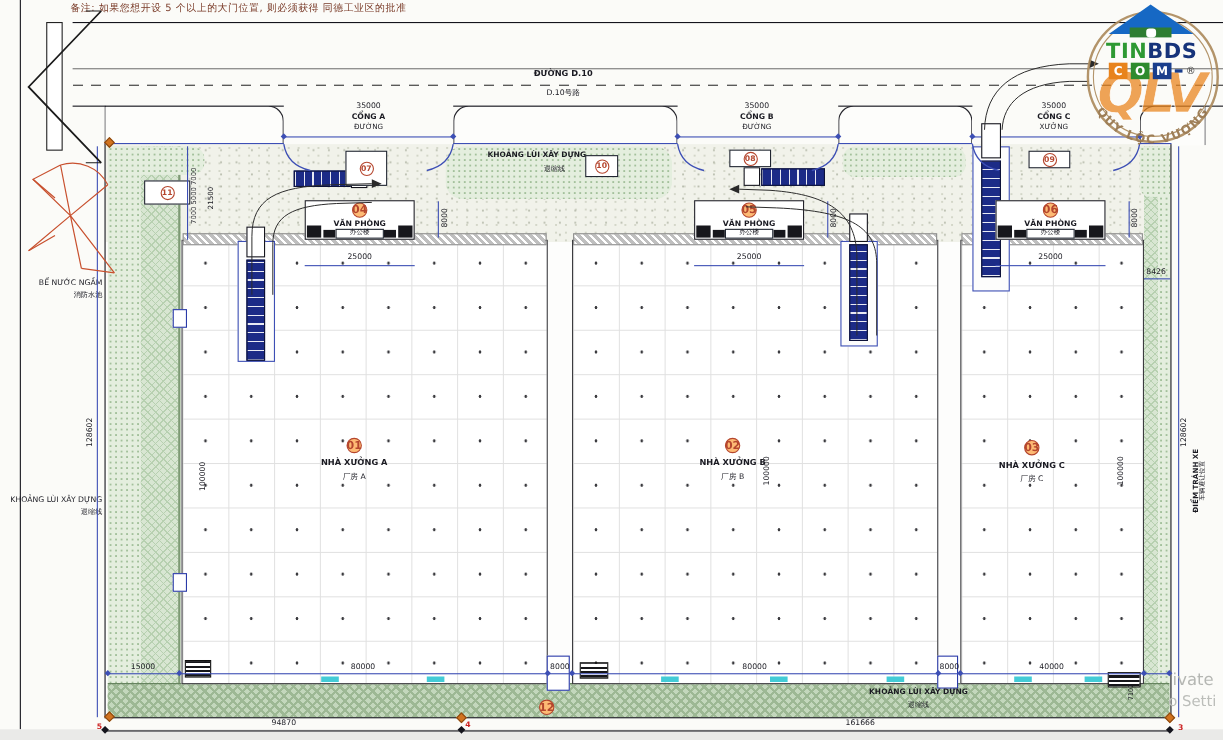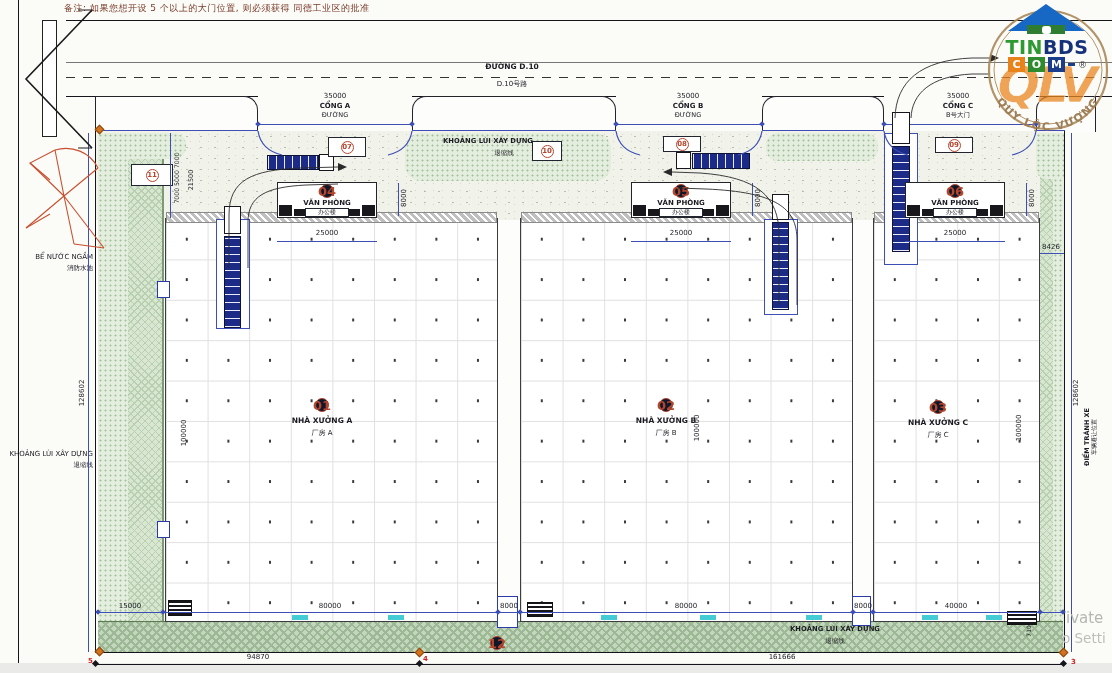--- a/index.html
+++ b/index.html
@@ -6,21 +6,21 @@
 body{background:#fff;font-family:"DejaVu Sans","Liberation Sans",sans-serif}
 #stage{position:relative;width:1112px;height:673px;background:#fbfbf8;overflow:hidden}
 .abs{position:absolute}
 .t{position:absolute;font-size:7px;line-height:1.15;color:#1a1a22;white-space:nowrap}
 .tc{transform:translateX(-50%)}
 .rot{position:absolute;white-space:nowrap;transform:translate(-50%,-50%) rotate(-90deg)}
 .hl{position:absolute;border-top:1px solid #14141c}
 .vl{position:absolute;border-left:1px solid #14141c}
 .bhl{position:absolute;border-top:1px solid #3d4fb5}
 .bvl{position:absolute;border-left:1px solid #3d4fb5}
-.co{position:absolute;width:14px;height:14px;border:1px solid #b5462e;border-radius:50%;background:#0f172a;color:#b5462e;font-size:13px;font-weight:bold;display:flex;align-items:center;justify-content:center}
+.co{position:absolute;width:14px;height:14px;border:1px solid #b5462e;border-radius:50%;background:#fdba74;color:#b5462e;font-size:10px;font-weight:bold;display:flex;align-items:center;justify-content:center}
 .coi{width:13px;height:13px;border:1px solid #b5462e;border-radius:50%;background:#fff;color:#b5462e;font-size:7px;font-weight:bold;display:flex;align-items:center;justify-content:center}
 .cbox{position:absolute;background:#fff;border:1px solid #202530;display:flex;align-items:center;justify-content:center}
 .dm{position:absolute;width:4px;height:4px;background:#3d4fb5;transform:rotate(45deg)}
 .dmk{position:absolute;width:5px;height:5px;background:#15151d;transform:rotate(45deg)}
 .odm{position:absolute;width:7px;height:7px;background:#d2731f;border:1px solid #8a4a12;transform:rotate(45deg)}
 .rnum{position:absolute;font-size:7px;color:#cc2222;font-weight:bold}
 .speck{position:absolute;background-image:radial-gradient(#b9bdae 1px,transparent 1.3px),radial-gradient(#d3d6c8 .8px,transparent 1px);background-size:14px 11px,9px 7px;background-color:#f1f2ea}
 .gdot{position:absolute;background-image:radial-gradient(#a3c09b .9px,transparent 1.1px);background-size:5px 5px;background-color:#e4eede}
 .ghatch{position:absolute;background:repeating-linear-gradient(45deg,#b7d0b0 0 1px,transparent 1px 5px),repeating-linear-gradient(135deg,#b7d0b0 0 1px,transparent 1px 5px),#d8e6d2}
 .gdark{position:absolute;background:repeating-linear-gradient(45deg,#9db894 0 2px,transparent 2px 6px),repeating-linear-gradient(135deg,#9db894 0 2px,transparent 2px 6px),#c3d7bc}
@@ -98,21 +98,21 @@
 
   <div class="t tc" style="left:688px;top:92px">35000</div>
   <div class="t tc" style="left:688px;top:102px;font-weight:bold">CỔNG B</div>
   <div class="t tc" style="left:688px;top:112px;font-size:6.5px">ĐƯỜNG</div>
   <div class="bhl" style="left:616px;top:124px;width:146px"></div>
   <div class="dm" style="left:614px;top:122px"></div>
   <div class="dm" style="left:760px;top:122px"></div>
 
   <div class="t tc" style="left:958px;top:92px">35000</div>
   <div class="t tc" style="left:958px;top:102px;font-weight:bold">CỔNG C</div>
-  <div class="t tc" style="left:958px;top:112px;font-size:6.5px">B号大门</div>
+  <div class="t tc" style="left:958px;top:112px;font-size:6.5px">XƯỞNG</div>
   <div class="bhl" style="left:884px;top:124px;width:152px"></div>
   <div class="dm" style="left:882px;top:122px"></div>
   <div class="dm" style="left:1034px;top:122px"></div>
 
   <div class="fact" style="left:165px;top:218px;width:333px;height:404px"></div>
   <div class="fact" style="left:520px;top:218px;width:333px;height:404px"></div>
   <div class="fact" style="left:873px;top:218px;width:167px;height:404px"></div>
 
   <div class="dock" style="left:166px;top:212px;width:331px;height:11px"></div>
   <div class="dock" style="left:521px;top:212px;width:331px;height:11px"></div>
@@ -205,21 +205,21 @@
   <div class="t tc" style="left:681px;top:229px">25000</div>
   <div class="bhl" style="left:631px;top:241px;width:100px"></div>
   <div class="rot t" style="left:758px;top:198px">8000</div>
   <div class="bvl" style="left:752px;top:183px;height:33px"></div>
 
   <div class="t tc" style="left:955px;top:229px">25000</div>
   <div class="bhl" style="left:905px;top:241px;width:100px"></div>
   <div class="rot t" style="left:1032px;top:198px">8000</div>
   <div class="bvl" style="left:1026px;top:183px;height:33px"></div>
 
-  <div class="cbox" style="left:328px;top:137px;width:38px;height:20px">
+  <div class="cbox" style="left:314px;top:137px;width:38px;height:32px">
       <span class="coi">07</span>
     </div>
   <div class="cbox" style="left:663px;top:136px;width:38px;height:16px">
       <span class="coi">08</span>
     </div>
   <div class="cbox" style="left:935px;top:137px;width:38px;height:16px">
       <span class="coi">09</span>
     </div>
   <div class="cbox" style="left:532px;top:141px;width:30px;height:20px">
       <span class="coi">10</span>

